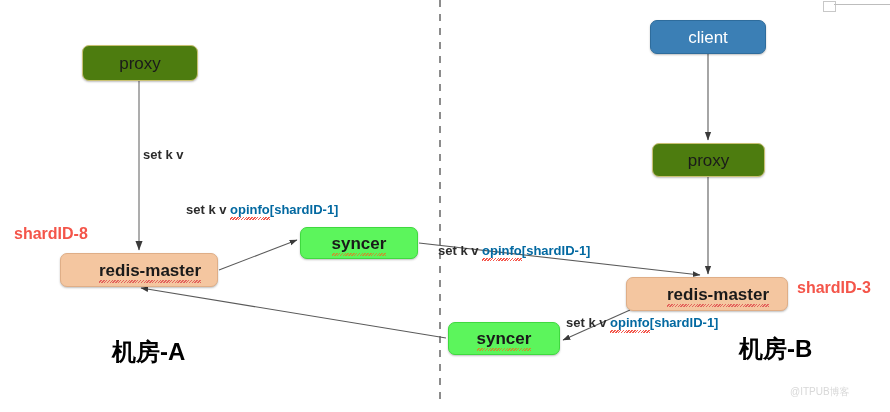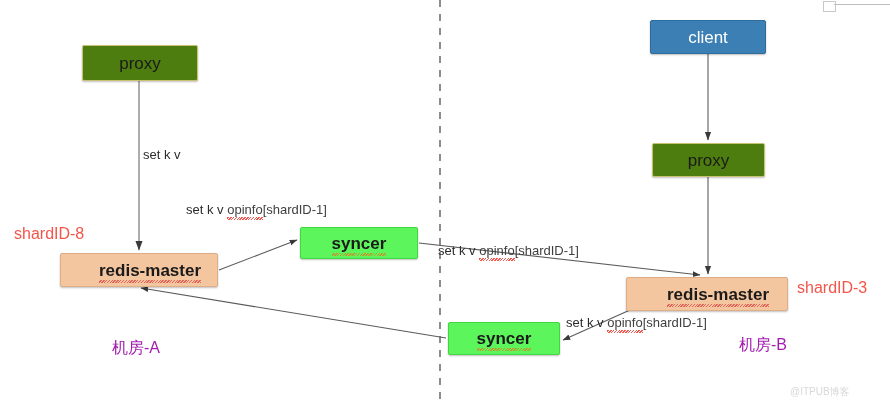--- a/index.html
+++ b/index.html
@@ -19,21 +19,21 @@
     position: absolute;
     left: 0;
     top: 0;
     width: 890px;
     height: 412px;
     pointer-events: none;
   }
   .node {
     position: absolute;
     box-sizing: border-box;
-    border-radius: 2px;
+    border-radius: 7px;
     display: flex;
     align-items: center;
     justify-content: center;
     font-size: 17px;
     line-height: 1;
     white-space: nowrap;
     box-shadow: 0 1px 2px rgba(0,0,0,0.25);
   }
   .node.yellow {
     background: #4d7c0f;
@@ -77,32 +77,33 @@
     background-image: repeating-linear-gradient(
       -45deg,
       #e05050 0 1px, transparent 1px 2px);
   }
   .label {
     position: absolute;
     font-size: 13px;
     line-height: 1;
     white-space: nowrap;
     color: #2b2b2b;
+    font-weight: bold;
   }
   .label.shard {
     color: #f4554a;
     font-size: 16px;
   }
   .label.room {
-    color: #a21caf;
-    font-size: 16px;
+    color: #000000;
+    font-size: 24px;
     text-align: center;
   }
   .opinfo {
-    color: #404040;
+    color: #0369a1;
     position: relative;
   }
   .opinfo .sq {
     position: relative;
   }
   .opinfo .sq::after {
     content: "";
     position: absolute;
     left: 0;
     right: 0;

